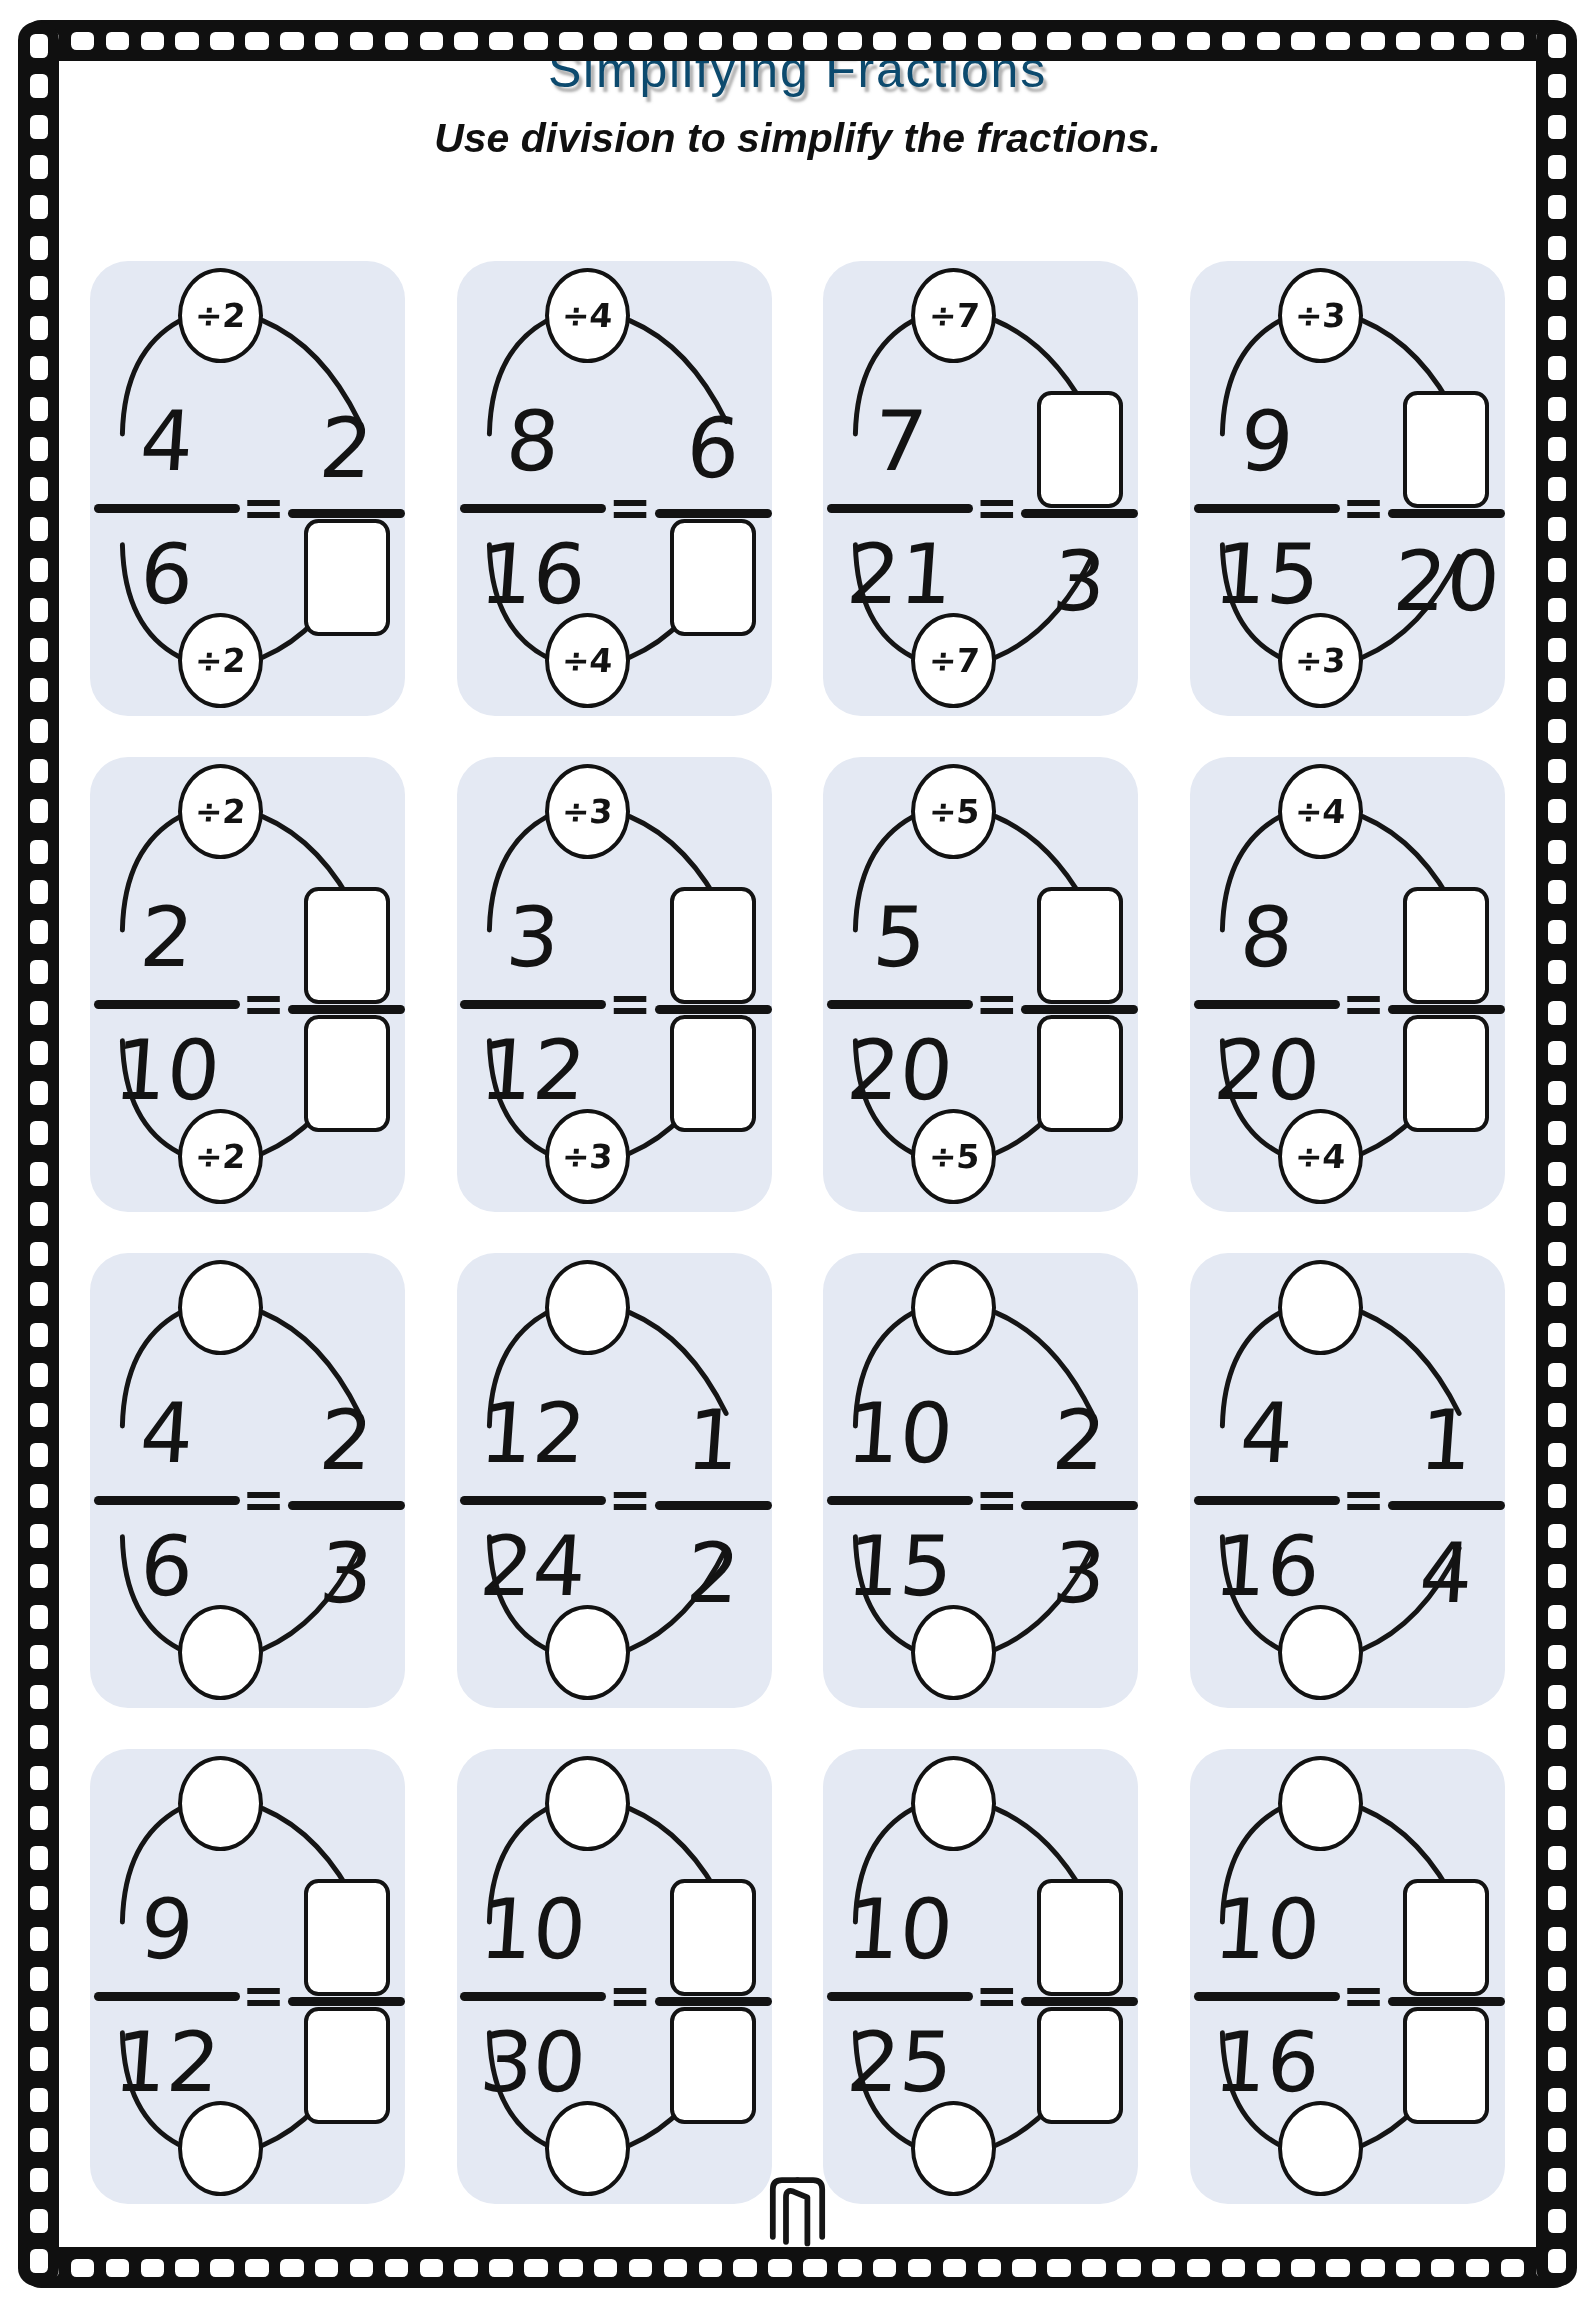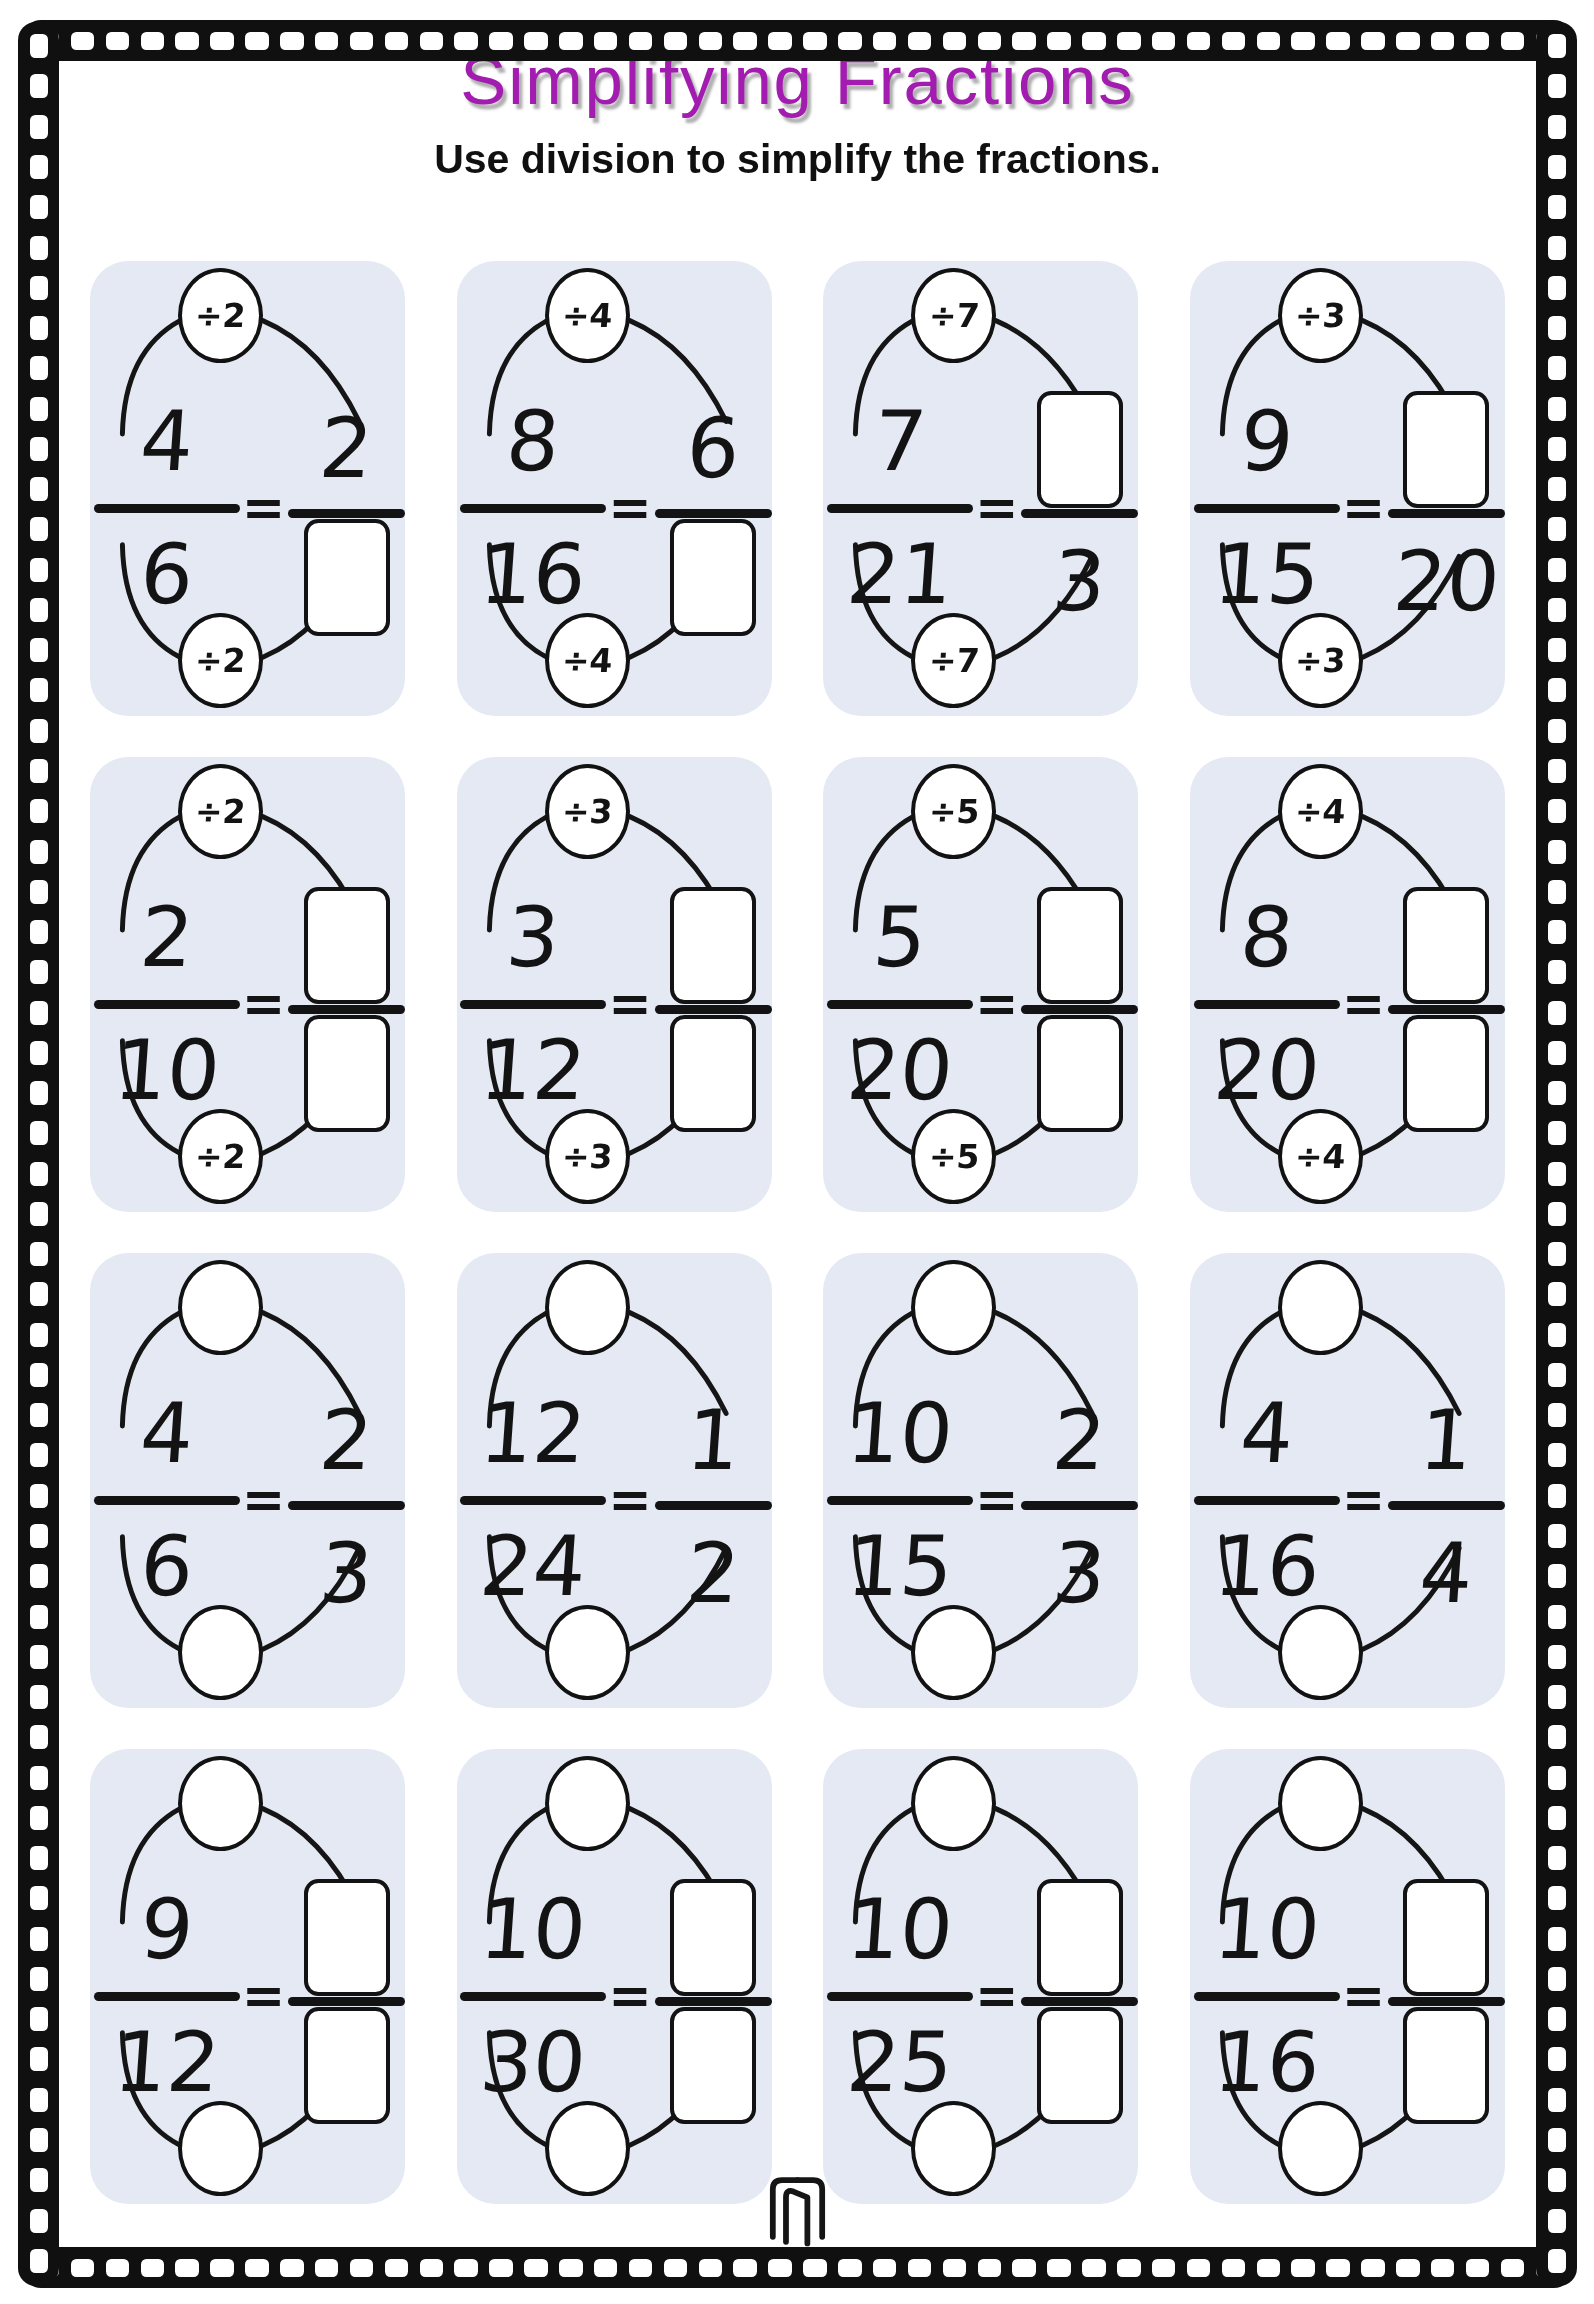--- a/index.html
+++ b/index.html
@@ -14,23 +14,23 @@
   .bstrip.h.bottom{bottom:16px;}
   .bstrip.v{top:21.6px;bottom:18px;width:41px;border-radius:18px;flex-direction:column;padding:12.6px 0;}
   .bstrip.v.left{left:18px;}
   .bstrip.v.right{right:18px;}
   .bstrip .hole{background:#fff;border-radius:5.4px;flex:0 0 auto;}
   .bstrip.h .hole{width:23.4px;height:18px;}
   .bstrip.v .hole{width:18px;height:24px;}
 
   
   .header{position:absolute;top:41px;left:0;right:0;text-align:center;z-index:3;}
-  .title{font-size:69px;font-weight:400;letter-spacing:1.8px;color:#a21caf;margin:0;
+  .title{font-size:50px;font-weight:400;letter-spacing:1.8px;color:#0c4a6e;margin:0;
          text-shadow:3.6px 4.5px 2.7px rgba(110,110,110,.55);}
-  .instruction{font-size:41px;font-weight:700;color:#101010;margin:16px 0 0 0;}
+  .instruction{font-size:41px;font-weight:700;color:#101010;margin:16px 0 0 0;font-style:italic;}
 
   
   .grid{position:absolute;top:261px;left:90px;width:1415px;z-index:2;
         display:grid;grid-template-columns:repeat(4,315px);justify-content:space-between;
         row-gap:41px;}
   .card{position:relative;width:315px;height:455px;background:#e4e9f3;border-radius:38px;}
   .arcs{position:absolute;inset:0;width:100%;height:100%;}
   .arcs path{stroke:#151515;stroke-width:5.5;fill:none;stroke-linecap:round;}
 
   .circ{position:absolute;width:85px;height:95px;box-sizing:border-box;border:4.5px solid #121212;

